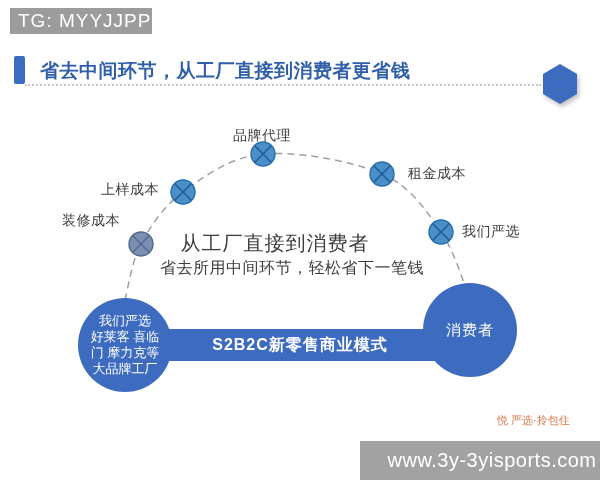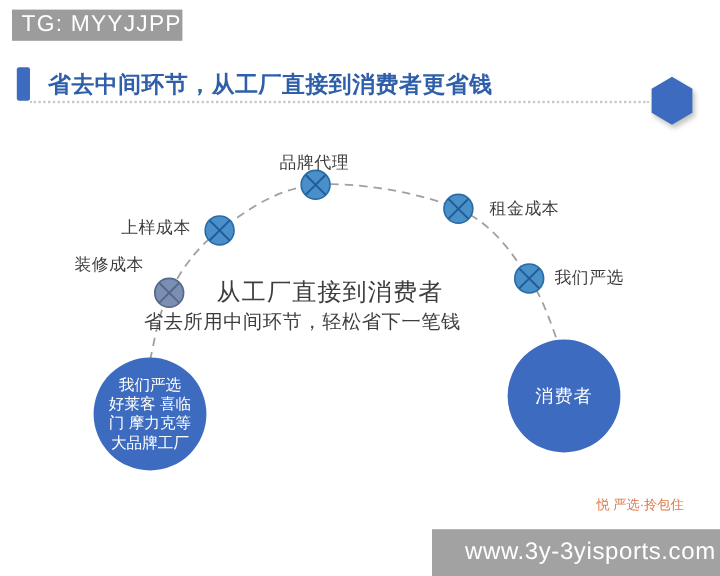--- a/index.html
+++ b/index.html
@@ -63,22 +63,22 @@
     white-space: nowrap; letter-spacing: 0.5px;
   }
 
   
   .center-line1 {
     position: absolute; left: 150px; top: 230px; width: 250px;
     text-align: center; font-size: 20px; color: var(--text-dark);
     letter-spacing: 1px;
   }
   .center-line2 {
-    position: absolute; left: 120px; top: 258px; width: 320px;
-    text-align: left; font-size: 16px; color: var(--text-dark);
+    position: absolute; left: 132px; top: 258px; width: 320px;
+    text-align: center; font-size: 16px; color: var(--text-dark);
     letter-spacing: 0.5px;
   }
 
   
   .bar {
     position: absolute; left: 140px; top: 329px;
     width: 320px; height: 32px;
     background: var(--blue-primary);
     color: #ffffff; font-size: 16px; font-weight: bold;
     text-align: center; line-height: 32px; letter-spacing: 1px;
@@ -169,20 +169,21 @@
 
   <div class="node-label" style="left:62px; top:212px;">装修成本</div>
   <div class="node-label" style="left:101px; top:181px;">上样成本</div>
   <div class="node-label" style="left:233px; top:127px;">品牌代理</div>
   <div class="node-label" style="left:408px; top:165px;">租金成本</div>
   <div class="node-label" style="left:462px; top:223px;">我们严选</div>
 
   <div class="center-line1">从工厂直接到消费者</div>
   <div class="center-line2">省去所用中间环节，轻松省下一笔钱</div>
 
+  <div class="bar">S2B2C新零售商业模式</div>
 
   <div class="big-circle factory-circle">
     <div>我们严选</div>
     <div>好莱客 喜临</div>
     <div>门 摩力克等</div>
     <div>大品牌工厂</div>
   </div>
 
   <div class="big-circle consumer-circle">
     <div>消费者</div>

